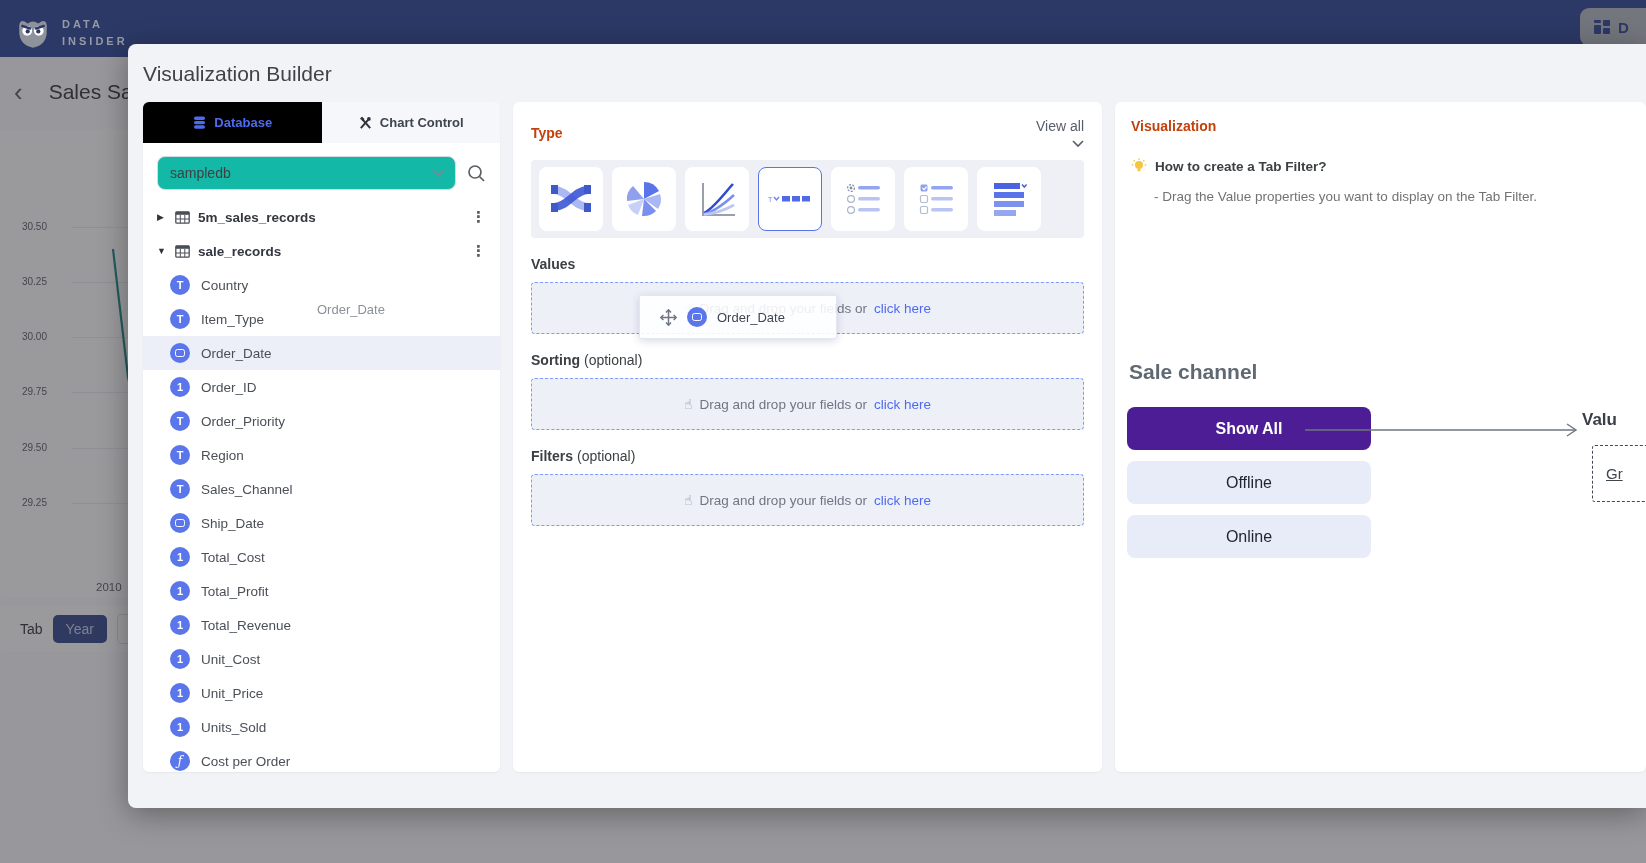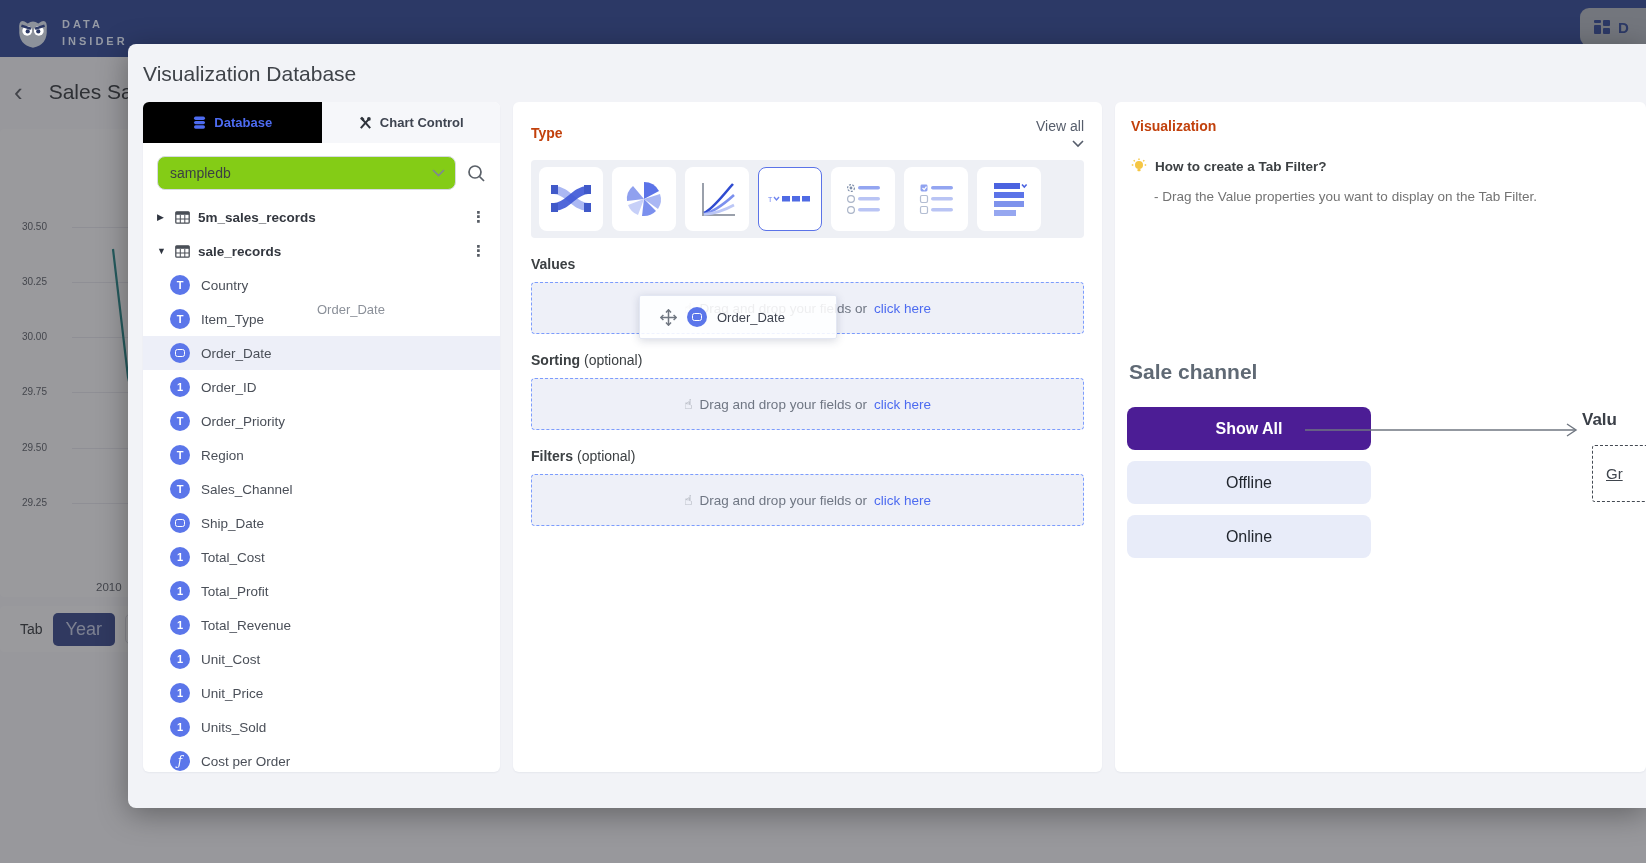--- a/index.html
+++ b/index.html
@@ -20,41 +20,41 @@
   .page-header { position:absolute; left:14px; top:22px; display:flex; align-items:center; gap:26px;
     color:#3c4043; font-size:21px; }
   .back-icon { font-size:26px; color:#5f6368; line-height:1; }
   .bg-chart-card { position:absolute; left:0; top:72px; width:520px; height:468px; background:#fff;
     border-radius:4px; }
   .ytick { position:absolute; right:473px; width:60px; text-align:right; font-size:10px; color:#63676e; }
   .gridline { position:absolute; left:72px; width:440px; height:1px; background:#ececf0; }
   .xtick { position:absolute; left:96px; top:452px; font-size:11.5px; color:#63676e; }
   .bg-tabs-card { position:absolute; left:0; top:549px; width:220px; height:46px; background:#fff;
     border-radius:4px; display:flex; align-items:center; padding-left:20px; gap:10px; font-size:14px; color:#3c4043; }
-  .year-pill { background:#3e4f91; color:#c9d0e8; border-radius:5px; padding:6px 13px; font-size:18px; }
+  .year-pill { background:#3e4f91; color:#c9d0e8; border-radius:5px; padding:6px 13px; font-size:14px; }
   .qu-pill { background:#fff; border:1px solid #e0e0e6; border-radius:5px; padding:6px 10px; font-size:14px; }
   .dim-overlay { position:absolute; left:0; top:57px; right:0; bottom:0;
     background:rgba(30,32,38,0.45); z-index:2; }
 
   
   .modal { position:absolute; left:128px; top:44px; right:0; height:764px; background:#f2f3f7;
     border-radius:8px 0 0 8px; box-shadow:0 6px 30px rgba(0,0,0,.35); z-index:3; }
   .modal-title { padding:18px 0 0 15px; font-size:21px; color:#3f4349; }
   .modal-body { display:flex; gap:13px; padding:16px 0 20px 15px; height:706px; }
   .card { background:#fff; border-radius:6px; box-shadow:0 1px 2px rgba(40,50,80,.06); }
 
   
   .left-card { width:357px; position:relative; overflow:hidden; display:flex; flex-direction:column; }
   .ltabs { display:flex; height:41px; flex:none; }
   .ltab { flex:1; display:flex; align-items:center; justify-content:center; gap:7px;
     font-size:13px; font-weight:bold; color:#3e4450; background:#f6f7fa; cursor:pointer; }
   .ltab.active { background:#000000; color:#4d6bf0; }
   .search-row { display:flex; align-items:center; gap:11px; margin:13px 14px 0 14px; flex:none; }
   .combo { flex:1; height:34px; border:1px solid #d6dae2; border-radius:8px; display:flex;
-    align-items:center; padding:0 10px 0 12px; font-size:14px; color:#3c4043; background:#84cc16; }
+    align-items:center; padding:0 10px 0 12px; font-size:14px; color:#3c4043; background:#14b8a6; }
   .combo .spacer { flex:1; }
   .tree { margin-top:10px; overflow:hidden; position:relative; flex:1; }
   .tnode { height:34px; display:flex; align-items:center; padding:0 14px; gap:8px;
     font-size:13.5px; color:#33373f; font-weight:bold; }
   .twist { font-size:9px; color:#2f3540; width:10px; }
   .kebab { margin-left:auto; color:#565b63; font-size:15px; letter-spacing:0; }
   .field { height:34px; display:flex; align-items:center; padding-left:27px; gap:11px;
     font-size:13.5px; color:#4a4f58; }
   .field.hl { background:#edeff8; }
   .ficon { width:20px; height:20px; border-radius:50%; background:#5b76ea; color:#fff;
@@ -158,21 +158,21 @@
   </div>
   <div class="bg-tabs-card">
     <span>Tab</span>
     <span class="year-pill">Year</span>
     <span class="qu-pill">Qu</span>
   </div>
 </div>
 <div class="dim-overlay"></div>
 
 <div class="modal">
-  <div class="modal-title">Visualization Database</div>
+  <div class="modal-title">Visualization Builder</div>
   <div class="modal-body">
 
     <div class="card left-card">
       <div class="ltabs">
         <div class="ltab active">
           <svg width="15" height="15" viewBox="0 0 15 15">
             <rect x="2" y="1.5" width="11" height="3.4" rx="1.7" fill="#4d6bf0"></rect>
             <rect x="2" y="5.9" width="11" height="3.4" rx="1.7" fill="#4d6bf0"></rect>
             <rect x="2" y="10.3" width="11" height="3.4" rx="1.7" fill="#4d6bf0"></rect>
           </svg>

